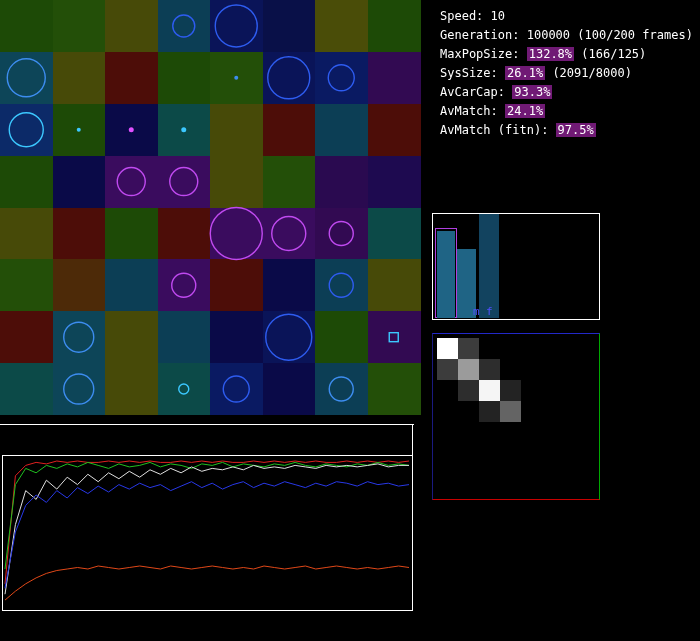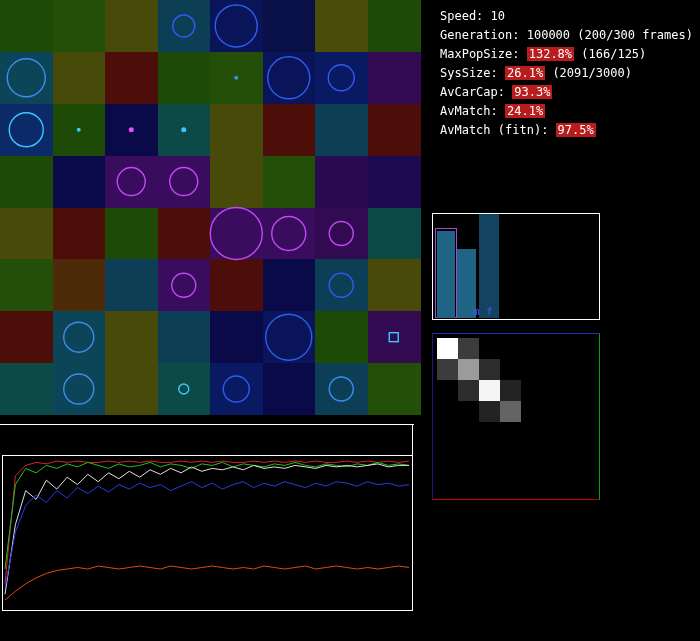--- a/index.html
+++ b/index.html
@@ -6,21 +6,21 @@
   html,body { width:700px; height:641px; background:#000; overflow:hidden;
               font-family:"DejaVu Sans Mono","Liberation Mono",monospace; }
   #screen { position:relative; width:700px; height:641px; background:#000; }
 
   #world { position:absolute; left:0; top:0; width:420px; height:415px; }
   .cell  { position:absolute; }
   #world svg { position:absolute; left:0; top:0; }
 
   #stats { position:absolute; left:432px; top:7px; width:266px;margin-left:8px; }
   .stat-row { height:19px; line-height:19px; font-size:12px; color:#fff; white-space:pre; }
-  .stat-row .hl { background:#b91c1c; padding:0 2px; }
+  .stat-row .hl { background:#701a75; padding:0 2px; }
 
   #hist { position:absolute; left:432px; top:213px; width:168px; height:107px;
           border:1px solid #fff; background:#000; }
   .bar  { position:absolute; bottom:1px; }
   .axis-label { position:absolute; bottom:1px; font-size:11px; line-height:12px; }
 
   #matrix { position:absolute; left:432px; top:333px; width:168px; height:167px;
             border:1px solid; background:#000; }
   .mcell { position:absolute; }
 
@@ -123,23 +123,23 @@
         <circle cx="78.75" cy="389.0625" r="15" fill="none" stroke="#3d8df0" stroke-width="1.4"></circle>
         <circle cx="183.75" cy="389.0625" r="5" fill="none" stroke="#3cc8ff" stroke-width="1.4"></circle>
         <circle cx="236.25" cy="389.0625" r="13" fill="none" stroke="#2e5cf0" stroke-width="1.4"></circle>
         <circle cx="341.25" cy="389.0625" r="12" fill="none" stroke="#3d8df0" stroke-width="1.4"></circle>
         <rect x="389.25" y="332.6875" width="9" height="9" fill="none" stroke="#3cc8ff" stroke-width="1.4"></rect>
       </svg>
     </div>
 
   <div id="stats">
       <div class="stat-row"><span>Speed: </span><span>10</span></div>
-      <div class="stat-row"><span>Generation: </span><span>100000 (200/300 frames)</span></div>
+      <div class="stat-row"><span>Generation: </span><span>100000 (100/200 frames)</span></div>
       <div class="stat-row"><span>MaxPopSize: </span><span class="hl">132.8%</span><span> (166/125)</span></div>
-      <div class="stat-row"><span>SysSize: </span><span class="hl">26.1%</span><span> (2091/3000)</span></div>
+      <div class="stat-row"><span>SysSize: </span><span class="hl">26.1%</span><span> (2091/8000)</span></div>
       <div class="stat-row"><span>AvCarCap: </span><span class="hl">93.3%</span></div>
       <div class="stat-row"><span>AvMatch: </span><span class="hl">24.1%</span></div>
       <div class="stat-row"><span>AvMatch (fitn): </span><span class="hl">97.5%</span></div>
     </div>
 
   <div id="hist">
       <div class="bar" style="left: 2px; width: 22px; height: 90px; border: 1px solid rgb(176, 64, 224);"></div>
       <div class="bar" style="left: 4px; width: 18px; height: 87px; background: rgb(31, 100, 133);"></div>
       <div class="bar" style="left: 24px; width: 19px; height: 69px; background: rgb(31, 100, 133);"></div>
       <div class="bar" style="left: 46px; width: 20px; height: 104px; background: rgb(18, 67, 95);"></div>

